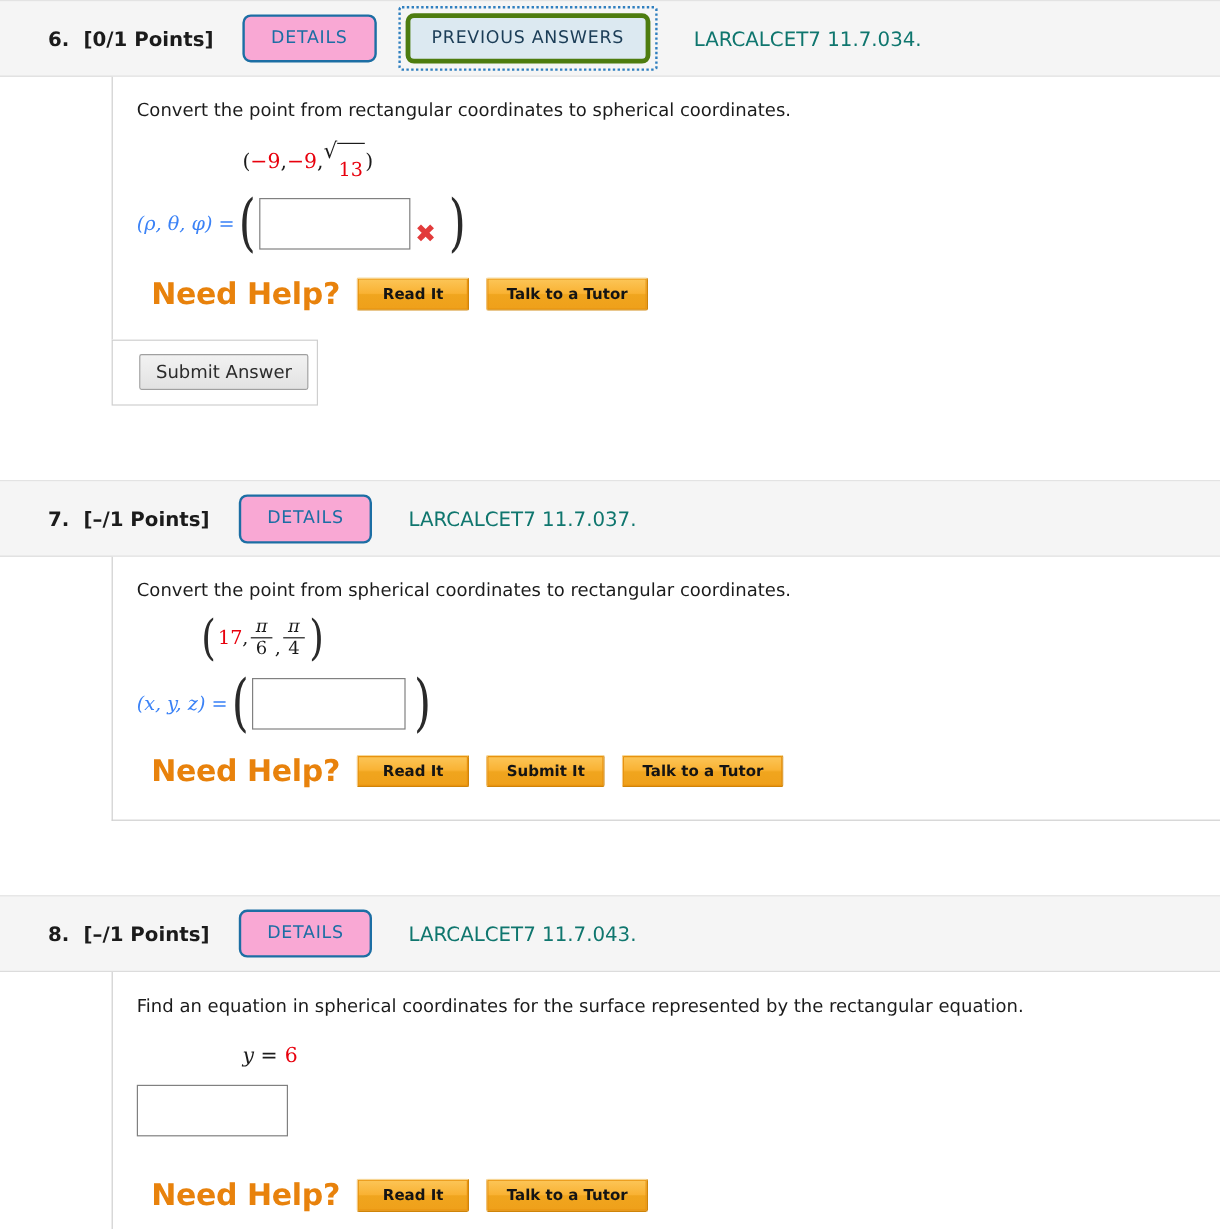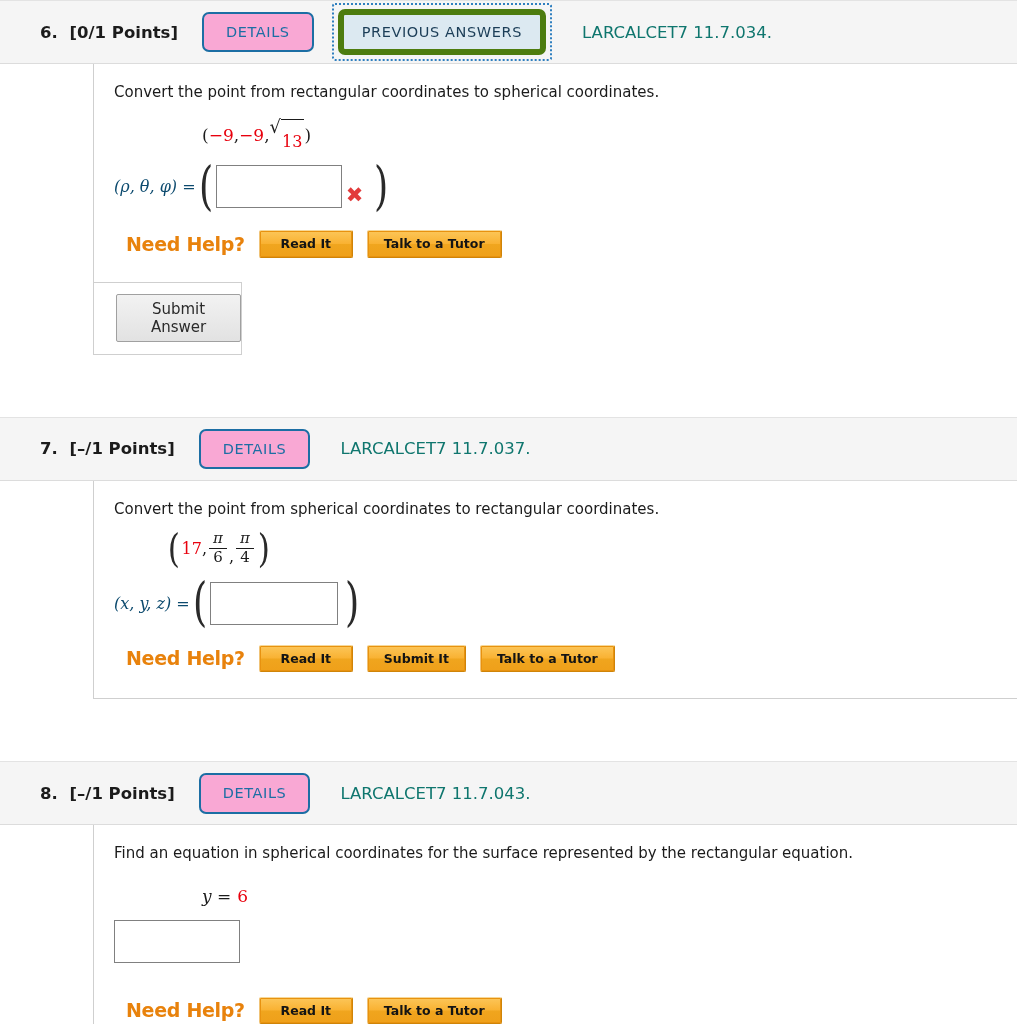--- a/index.html
+++ b/index.html
@@ -51,21 +51,21 @@
     line-height: 1;
   }
   .prev-wrap {
     margin-left: 18px;
     padding: 4px;
     border: 2px dotted #2f7fbf;
     border-radius: 3px;
     display: inline-block;
   }
   .prev-btn {
-    border: 6px solid #4d7c0f;
+    border: 4px solid #4d7c0f;
     border-radius: 7px;
     background: #dce9f1;
     color: #1b3d57;
     font-size: 14.5px;
     letter-spacing: 0.6px;
     padding: 10px 18px;
     font-family: "DejaVu Sans", "Liberation Sans", sans-serif;
     cursor: pointer;
     line-height: 1;
   }
@@ -135,21 +135,21 @@
   .frac {
     display: inline-flex;
     flex-direction: column;
     align-items: center;
     vertical-align: middle;
     margin: 0 2px;
     font-size: 15px;
   }
   .frac .num { padding: 0 4px 1px 4px; line-height: 1.05; }
   .frac .den { padding: 1px 4px 0 4px; border-top: 1.3px solid #1b1b1b; line-height: 1.05; }
-  .lhs { font-size: 16px; color: #0c4a6e; }
+  .lhs { font-size: 16px; color: #3b82f6; }
 
   
   .ans-box {
     width: 126px; height: 43px;
     border: 1.6px solid #808080;
     background: #ffffff;
     display: inline-block;
     vertical-align: middle;
   }
   .ans-box.wide { width: 128px; }
@@ -162,21 +162,21 @@
   }
 
   
   .help-row {
     display: flex;
     align-items: center;
     padding: 0 0 0 12px;
   }
   .help-label {
     color: #e8820c;
-    font-size: 19px;
+    font-size: 25px;
     font-weight: bold;
     letter-spacing: -0.3px;
     font-family: "DejaVu Sans", "Liberation Sans", sans-serif;
   }
   .help-btn {
     margin-left: 14px;
     background: linear-gradient(to bottom, #fcc659 0%, #f9b233 48%, #f0a51e 52%, #efa01a 100%);
     border: 1px solid #cf8408;
     border-top-color: #f6d99a;
     border-left-color: #f0c377;
@@ -195,21 +195,21 @@
   
   .submit-strip {
     margin-left: 93px;
     margin-right: -60px;
     border-left: 1px solid #cfcfcf;
     border-top: 1px solid #cfcfcf;
     border-right: 1px solid #cfcfcf;
     border-bottom: 1px solid #cfcfcf;
     background: #ffffff;
     padding: 11px 0 12px 22px;
-    width: 149px;
+    width: 172px;
   }
   .submit-btn {
     background: linear-gradient(to bottom, #f2f2f2, #e2e2e2);
     border: 1px solid #a0a0a0;
     border-radius: 2px;
     color: #2b2b2b;
     font-size: 15px;
     padding: 5px 13px;
     cursor: pointer;
     font-family: "DejaVu Sans", "Liberation Sans", sans-serif;

